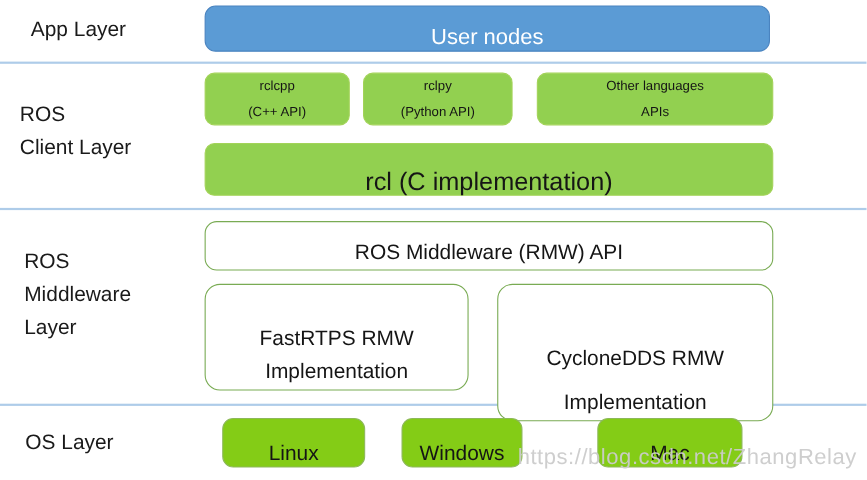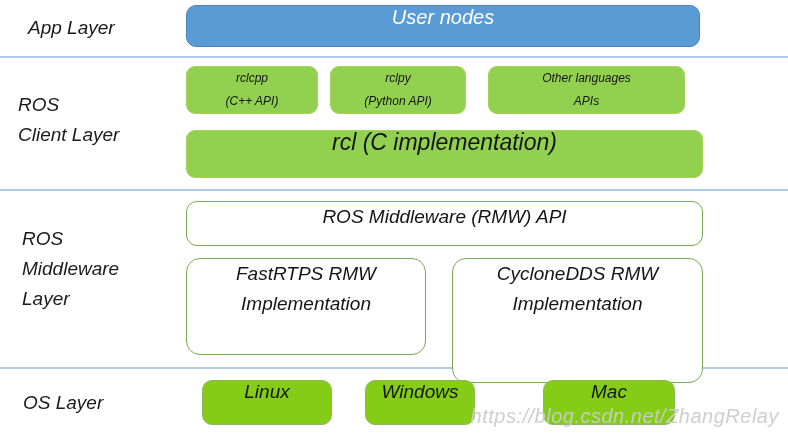--- a/index.html
+++ b/index.html
@@ -1,33 +1,33 @@
 <!DOCTYPE html>
 <html><head>
 <meta charset="utf-8">
 <style>
   html,body{margin:0;padding:0;background:#fff;}
   .stage{
     position:relative;width:788px;height:436px;background:#ffffff;overflow:hidden;
-    font-family:"Liberation Sans",sans-serif;color:#1a1a1a;font-style:italic;
+    font-family:"Liberation Sans",sans-serif;color:#1a1a1a;
   }
   .divider{position:absolute;left:0;right:0;height:2px;background:#aecce9;}
   .d1{top:56px;}
   .d2{top:189px;}
   .d3{top:367px;}
 
   .layer-label{position:absolute;font-size:19px;line-height:30px;color:#1a1a1a;white-space:nowrap;}
   .layer-label span{display:block;}
   .lab-app{left:28px;top:13px;}
   .lab-client{left:18px;top:90px;}
   .lab-mw{left:22px;top:224px;}
   .lab-os{left:23px;top:388px;}
 
   .box{
-    position:absolute;display:flex;flex-direction:column;align-items:center;justify-content:flex-start;
+    position:absolute;display:flex;flex-direction:column;align-items:center;justify-content:flex-end;
     text-align:center;box-sizing:border-box;
   }
   .box span{display:block;}
 
   .blue-box{
     background:#5b9bd5;border:1px solid #4a84c0;border-radius:10px;
     color:#ffffff;font-size:20px;
   }
   .green-box{
     background:#92d050;border:1px solid #a3d359;border-radius:9px;
@@ -38,25 +38,25 @@
     color:#151515;font-size:19px;line-height:30px;
   }
   .orange-box{
     background:#84cc16;border:1.5px solid #8db85a;border-radius:10px;
     color:#151515;font-size:19px;
   }
 
   .b-usernodes{left:186px;top:5px;width:514px;height:42px;}
   .b-rclcpp{left:186px;top:66px;width:132px;height:48px;}
   .b-rclpy{left:330px;top:66px;width:136px;height:48px;}
-  .b-other{left:488px;top:66px;width:197px;height:48px;}
+  .b-other{left:488px;top:66px;width:215px;height:48px;}
   .b-rcl{left:186px;top:130px;width:517px;height:48px;font-size:23px;}
   .b-rmwapi{left:186px;top:201px;width:517px;height:45px;}
   .b-fastrtps{left:186px;top:258px;width:240px;height:97px;border-radius:14px;}
-  .b-cyclone{left:452px;top:258px;width:251px;height:125px;border-radius:14px;}
+  .b-cyclone{left:452px;top:258px;width:251px;height:125px;border-radius:14px;gap:10px;}
   .b-linux{left:202px;top:380px;width:130px;height:45px;}
   .b-windows{left:365px;top:380px;width:110px;height:45px;}
   .b-mac{left:543px;top:380px;width:132px;height:45px;}
 
   .watermark{
     position:absolute;top:405px;right:9px;font-size:20px;
     color:rgba(203,203,203,0.95);white-space:nowrap;letter-spacing:0.5px;
   }
 </style>
 </head>

